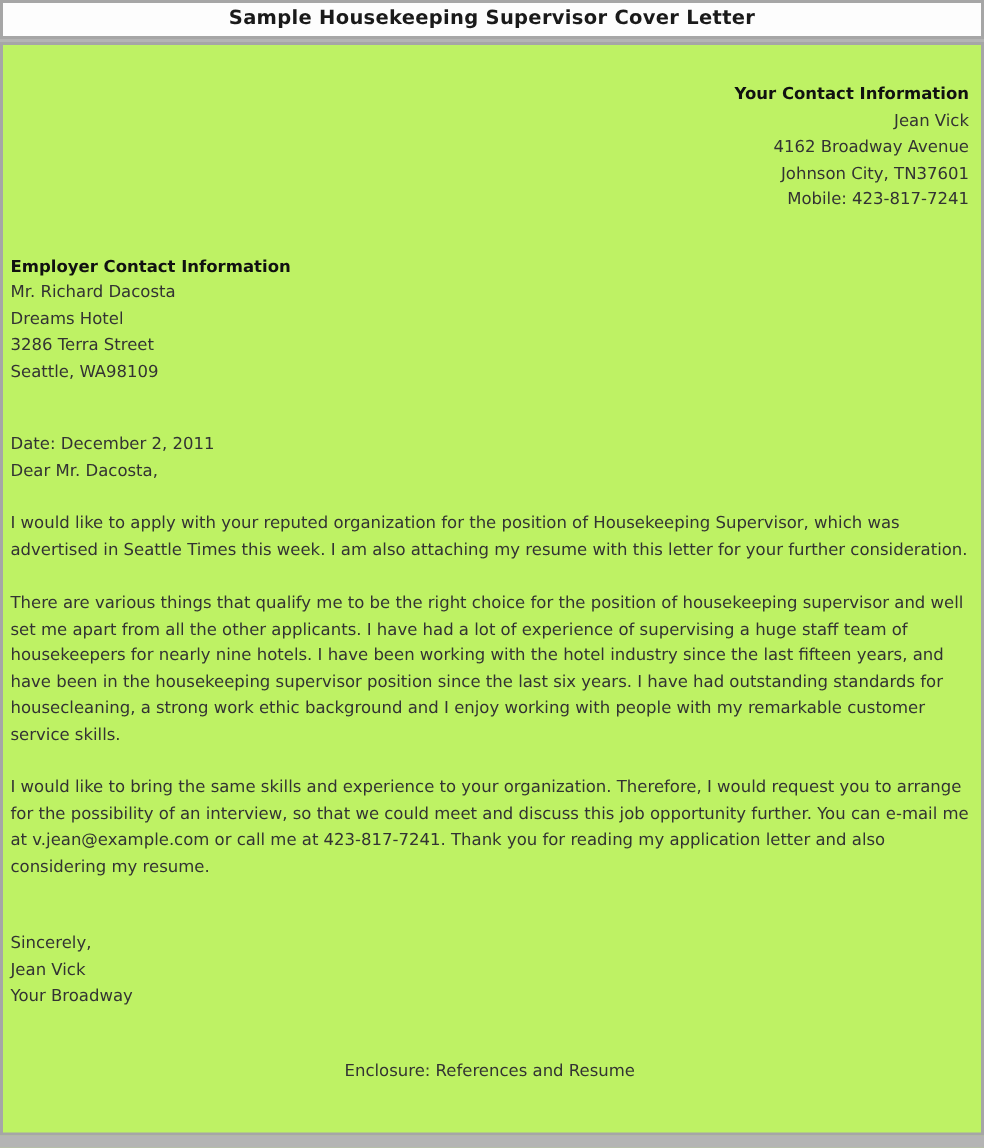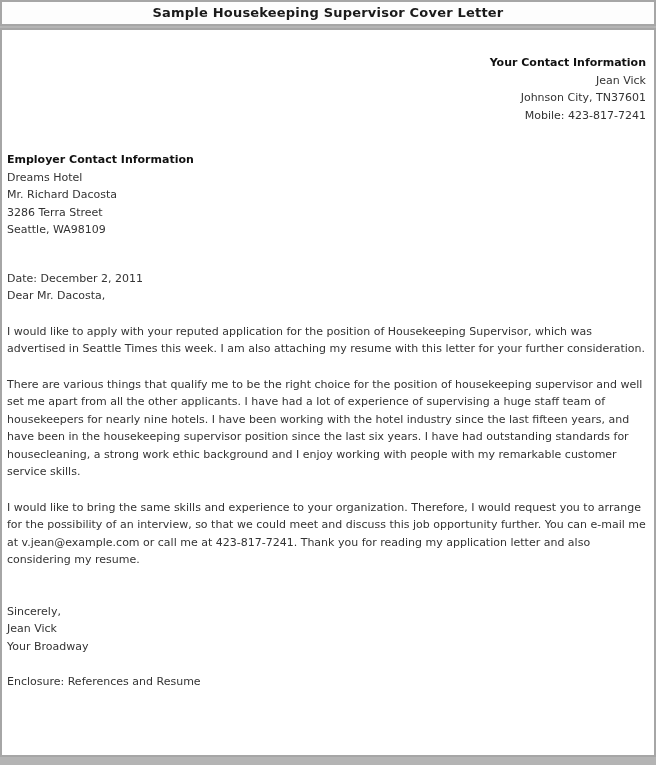--- a/index.html
+++ b/index.html
@@ -26,21 +26,21 @@
     font-size: 13px;
     font-weight: bold;
     color: #1a1a1a;
     line-height: 22px;
     letter-spacing: 0.2px;
   }
   .letter-box {
     margin-top: 2px;
     width: 656px;
     height: 729px;
-    background: #ffffff;
+    background: #bef264;
     border: 2px solid #a6a6a6;
     padding: 24px 8px 0 5px;
     color: #333333;
     font-size: 11px;
     line-height: 17.5px;
   }
   .bottom-strip {
     width: 656px;
     height: 8px;
     background: #b4b4b4;
@@ -51,53 +51,54 @@
   }
   .block-heading {
     font-weight: bold;
     color: #111111;
   }
   .recipient-block { margin-bottom: 13px; }
   .date-line { margin-top: 31px; }
   .salutation { }
   .body-par { margin-top: 18px; }
   .closing-block { margin-top: 34px; }
-  .enclosure-line { margin-top: 18px; }
+  .enclosure-line { margin-top: 32px; text-align: center; }
 </style>
 </head>
 <body>
 
 <div class="page">
 
   <div class="header-bar">
     <div class="header-title">Sample Housekeeping Supervisor Cover Letter</div>
   </div>
 
   <div class="letter-box">
 
     <div class="sender-block">
       <div class="block-heading">Your Contact Information</div>
       <div>Jean Vick</div>
+      <div>4162 Broadway Avenue</div>
       <div>Johnson City, TN37601</div>
       <div>Mobile: 423-817-7241</div>
     </div>
 
     <div class="recipient-block">
       <div class="block-heading">Employer Contact Information</div>
+      <div>Mr. Richard Dacosta</div>
       <div>Dreams Hotel</div>
-      <div>Mr. Richard Dacosta</div>
       <div>3286 Terra Street</div>
       <div>Seattle, WA98109</div>
     </div>
 
     <div class="date-line">Date: December 2, 2011</div>
 
     <div class="salutation">Dear Mr. Dacosta,</div>
 
-    <p class="body-par">I would like to apply with your reputed application for the position of Housekeeping Supervisor, which was advertised in Seattle Times this week. I am also attaching my resume with this letter for your further consideration.</p>
+    <p class="body-par">I would like to apply with your reputed organization for the position of Housekeeping Supervisor, which was advertised in Seattle Times this week. I am also attaching my resume with this letter for your further consideration.</p>
     <p class="body-par">There are various things that qualify me to be the right choice for the position of housekeeping supervisor and well set me apart from all the other applicants. I have had a lot of experience of supervising a huge staff team of housekeepers for nearly nine hotels. I have been working with the hotel industry since the last fifteen years, and have been in the housekeeping supervisor position since the last six years. I have had outstanding standards for housecleaning, a strong work ethic background and I enjoy working with people with my remarkable customer service skills.</p>
     <p class="body-par">I would like to bring the same skills and experience to your organization. Therefore, I would request you to arrange for the possibility of an interview, so that we could meet and discuss this job opportunity further. You can e-mail me at v.jean@example.com or call me at 423-817-7241. Thank you for reading my application letter and also considering my resume.</p>
 
     <div class="closing-block">
       <div>Sincerely,</div>
       <div>Jean Vick</div>
       <div>Your Broadway</div>
     </div>
 
     <div class="enclosure-line">Enclosure: References and Resume</div>

